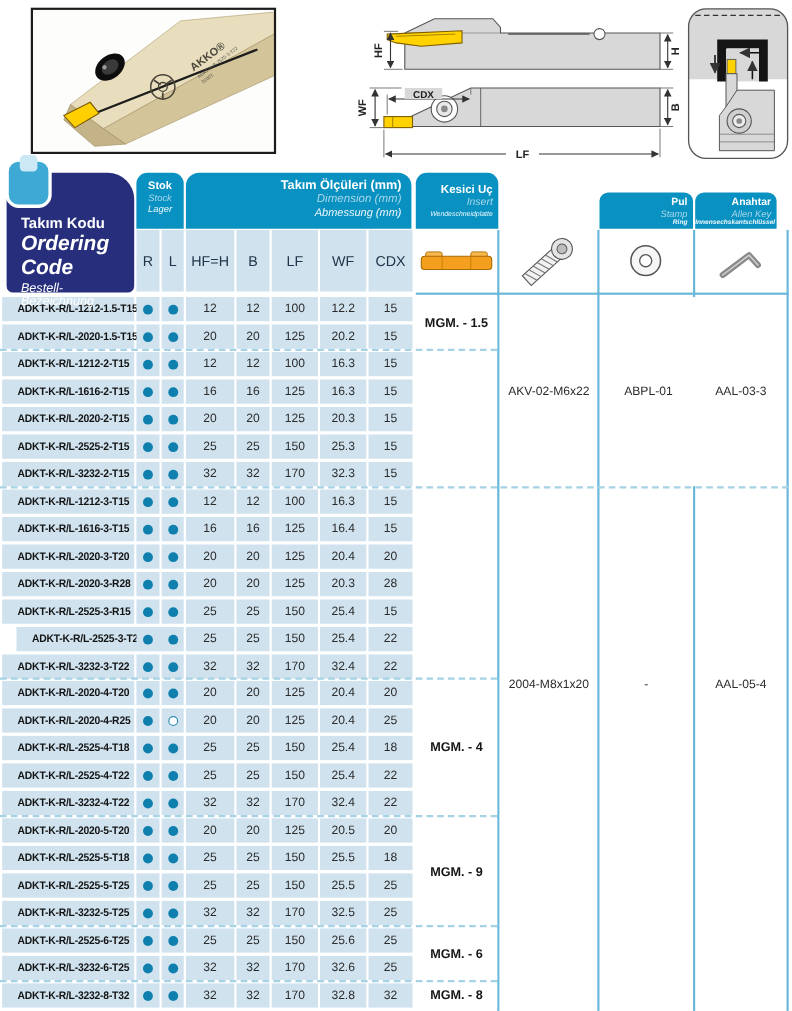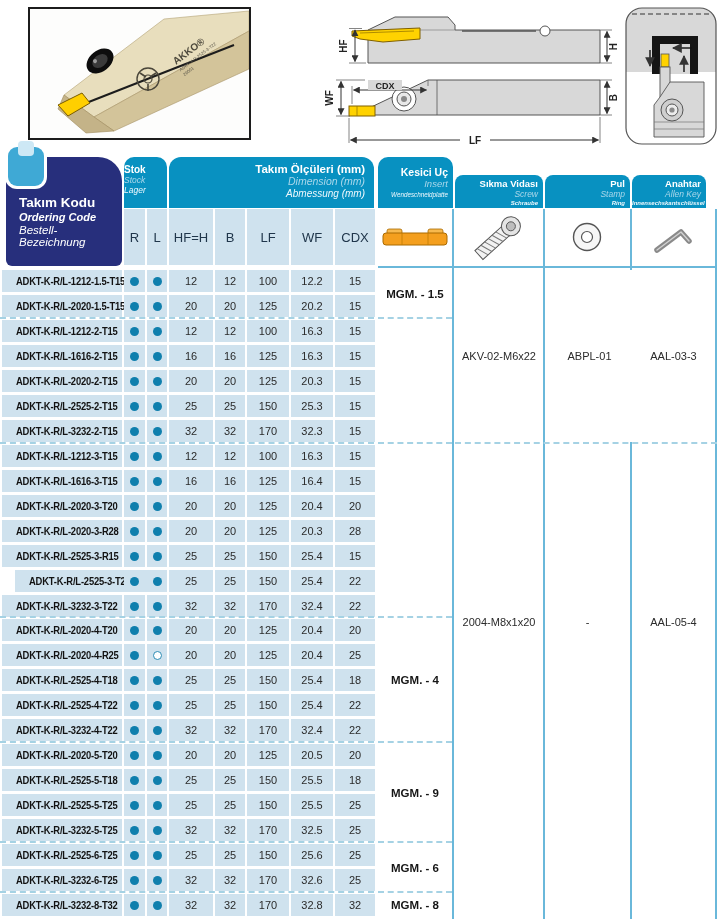--- a/index.html
+++ b/index.html
@@ -9,27 +9,27 @@
 
   
   .photo{position:absolute;left:28px;top:7px;width:219px;height:129px;border:2px solid #1c1c1c;background:#fdfdfc;}
 
   
   .cyan{background:#0891c1;color:#fff;}
   .bm{position:absolute;left:8px;top:147px;width:36px;height:39px;background:#3fa9d5;border-radius:9px;box-shadow:0 0 0 3px #fff;z-index:5;}
   .bm-tab{position:absolute;left:10px;top:-6px;width:16px;height:15px;background:#cde8f5;border-radius:4px;}
   .navybox{position:absolute;left:6px;top:157px;width:116px;height:109px;background:#272f7c;border-radius:6px 24px 6px 6px;color:#fff;padding:38px 0 0 13px;box-sizing:border-box;z-index:2;}
   .navybox .o1{font-size:13.5px;font-weight:bold;}
-  .navybox .o2{font-size:11px;font-weight:bold;font-style:italic;margin-top:1px;}
+  .navybox .o2{font-size:19px;font-weight:bold;font-style:italic;margin-top:1px;}
   .navybox .o3{font-size:11.5px;font-style:italic;margin-top:1px;}
   .hblk{position:absolute;top:157px;height:51px;box-sizing:border-box;}
   .h1{font-weight:bold;color:#fff;}
   .h2{font-style:italic;color:#a9d7ea;}
   .h3{font-style:italic;color:#eef8fd;}
-  .stokblk{left:124px;width:43px;border-radius:10px 10px 0 0;padding-top:7px;}
+  .stokblk{left:124px;width:43px;border-radius:10px 10px 0 0;text-align:center;padding-top:7px;}
   .stokblk .h1{font-size:10px;}.stokblk .h2,.stokblk .h3{font-size:8.5px;line-height:10px;}
   .dimblk{left:169px;width:205px;border-radius:12px 12px 0 0;text-align:right;padding:6px 9px 0 0;}
   .dimblk .h1{font-size:11.5px;}.dimblk .h2{font-size:10.5px;line-height:13px;}.dimblk .h3{font-size:10px;line-height:12px;}
   .insblk{left:378px;width:75px;border-radius:10px 10px 0 0;text-align:right;padding:9px 5px 0 0;}
   .insblk .h1{font-size:10.5px;}.insblk .h2{font-size:9.5px;line-height:12px;}.insblk .h3{font-size:6.3px;line-height:9px;}
   .spareband{position:absolute;left:455px;top:157px;width:262px;height:17px;border-radius:10px 10px 0 0;text-align:center;font-size:9.5px;line-height:17px;}
   .spareband .h1{display:inline;}.spareband .h2{display:inline;}.spareband .h3{display:inline;font-weight:bold;}
   .sub3{position:absolute;top:175px;height:33px;border-radius:8px 8px 0 0;text-align:right;box-sizing:border-box;padding:3px 5px 0 0;}
   .sub3 .h1{font-size:9.5px;}.sub3 .h2{font-size:8.5px;line-height:10px;}.sub3 .h3{font-size:6px;line-height:8px;font-weight:bold;}
   .scrw{left:455px;width:88px;}
@@ -188,25 +188,20 @@
     <div class="h3">Abmessung (mm)</div>
   </div>
 
   <div class="hblk cyan insblk">
     <div class="h1">Kesici Uç</div>
     <div class="h2">Insert</div>
     <div class="h3">Wendeschneidplatte</div>
   </div>
 
 
-  <div class="sub3 cyan scrw">
-    <div class="h1">Sıkma Vidası</div>
-    <div class="h2">Screw</div>
-    <div class="h3">Schraube</div>
-  </div>
   <div class="sub3 cyan pulb">
     <div class="h1">Pul</div>
     <div class="h2">Stamp</div>
     <div class="h3">Ring</div>
   </div>
   <div class="sub3 cyan anah">
     <div class="h1">Anahtar</div>
     <div class="h2">Allen Key</div>
     <div class="h3">Innensechskantschlüssel</div>
   </div>

